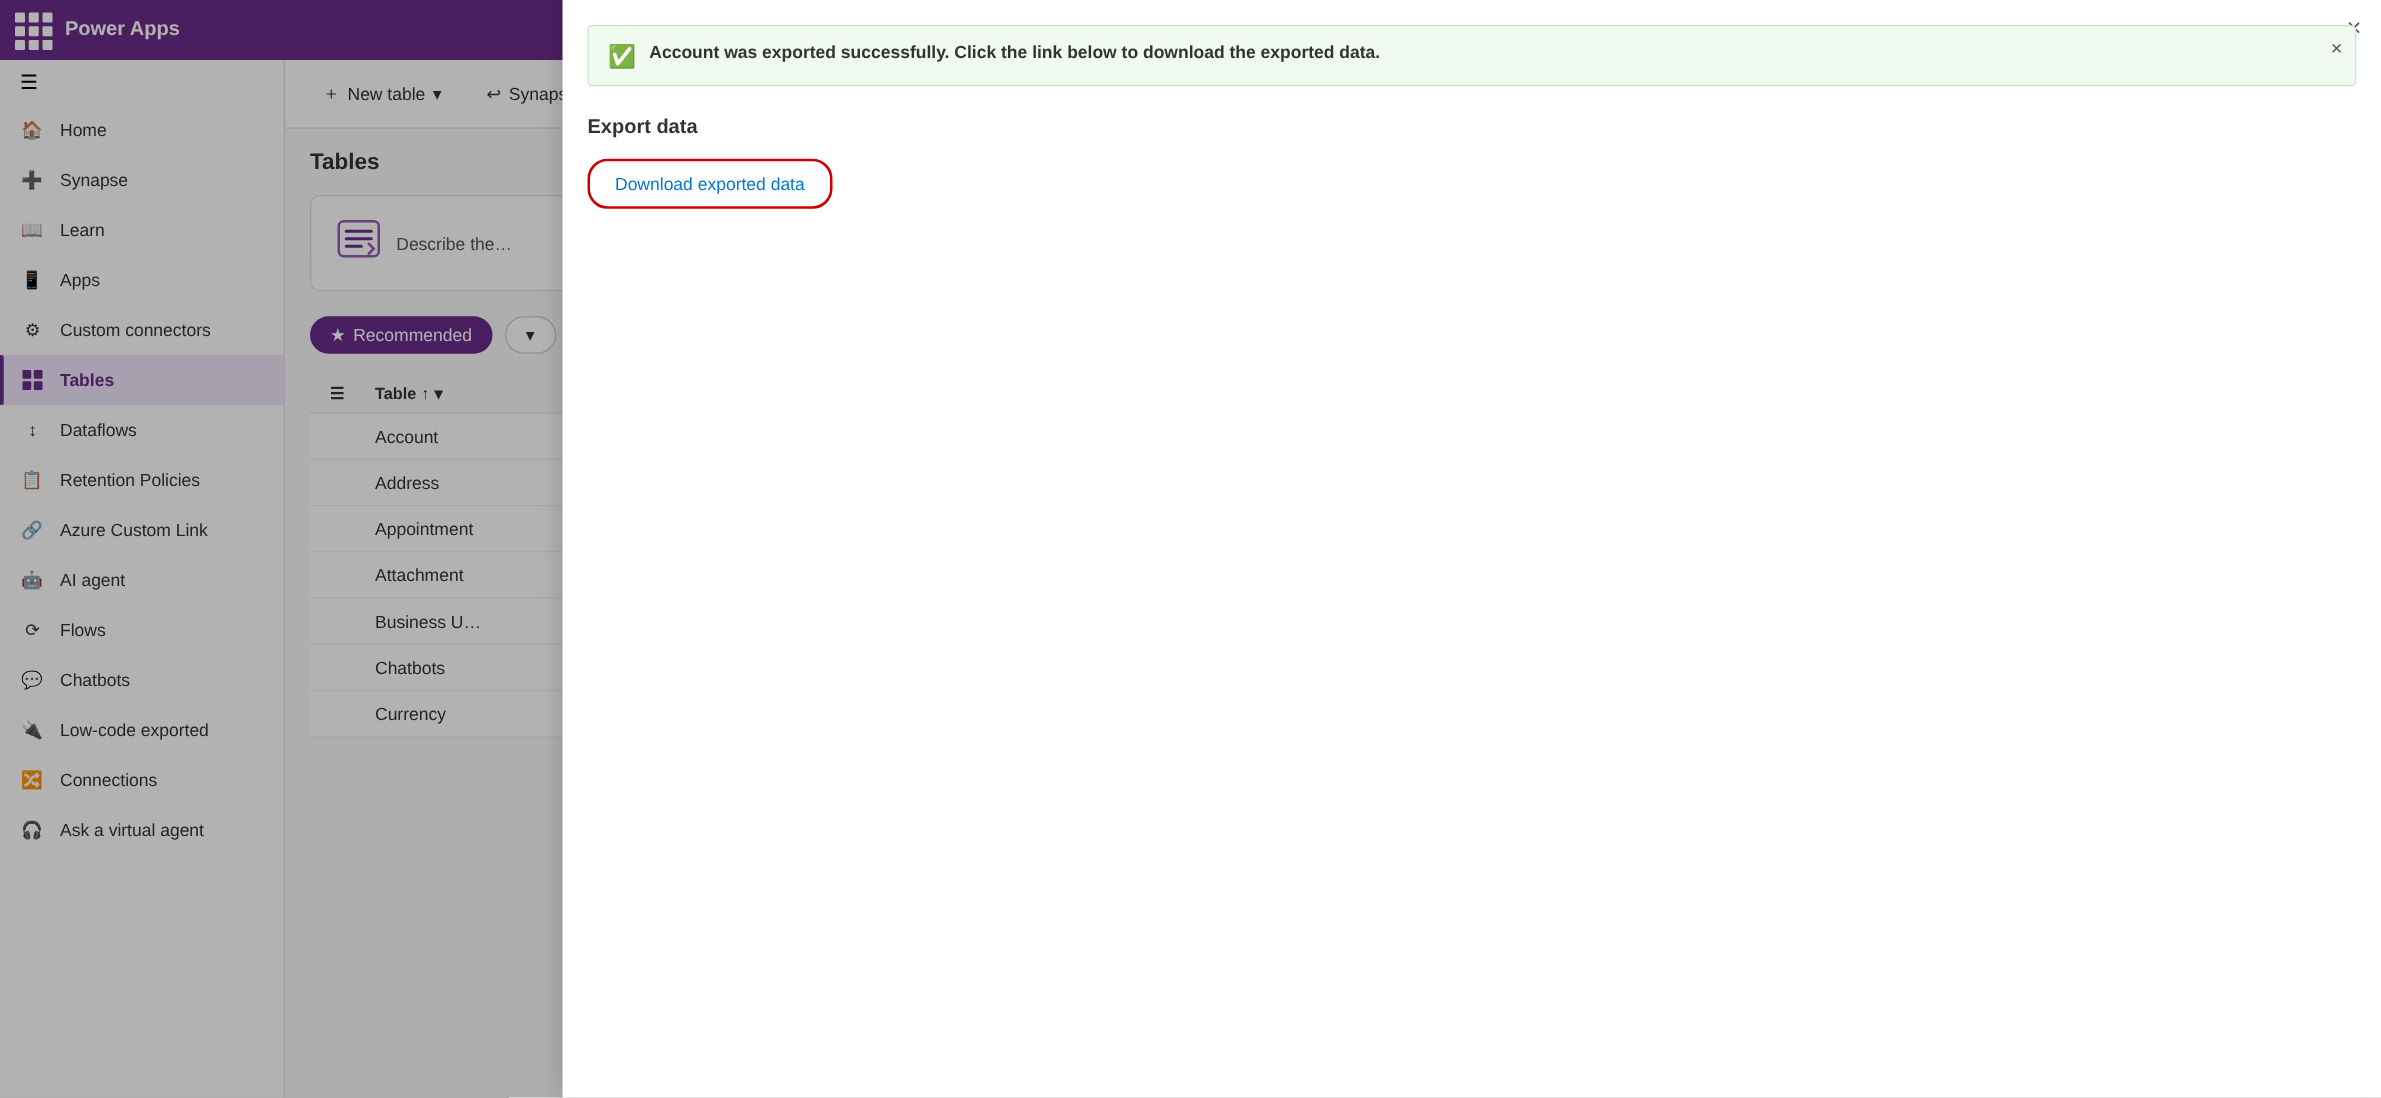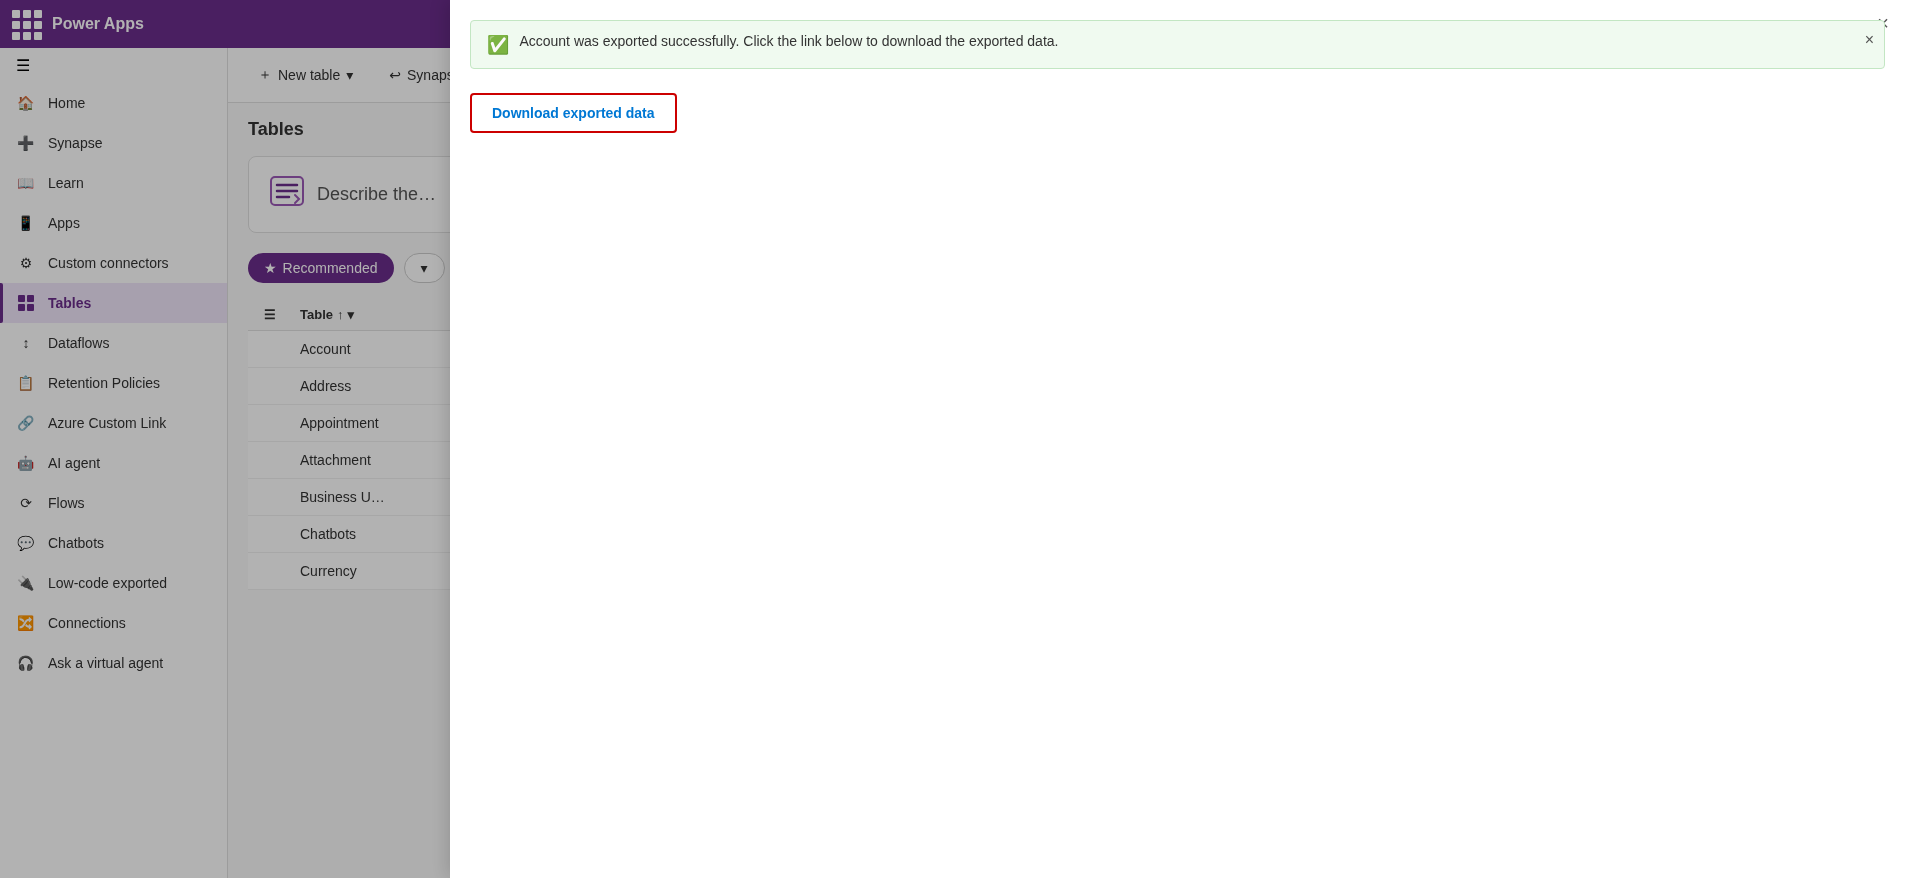--- a/index.html
+++ b/index.html
@@ -63,21 +63,21 @@
 
     .tables-area { padding: 16px 20px; }
     .tables-title { font-size: 18px; font-weight: 600; color: #333; margin-bottom: 16px; }
 
     .describe-box {
       border: 1px solid #e0e0e0; border-radius: 8px; padding: 16px 20px;
       display: flex; align-items: center; gap: 12px; margin-bottom: 20px;
       background: white; cursor: pointer;
     }
     .describe-icon { font-size: 28px; color: #6b2d8b; }
-    .describe-text { font-size: 18px; color: #555; }
+    .describe-text { font-size: 14px; color: #555; }
 
     .filter-row { display: flex; gap: 10px; margin-bottom: 16px; }
     .btn-recommended {
       display: flex; align-items: center; gap: 6px; background: #6b2d8b;
       color: white; border: none; border-radius: 20px; padding: 6px 16px;
       font-size: 14px; cursor: pointer; font-weight: 500;
     }
     .btn-filter {
       border: 1px solid #ccc; background: white; border-radius: 20px;
       padding: 6px 16px; font-size: 14px; cursor: pointer; color: #333;
@@ -111,33 +111,33 @@
       background: none; border: none; cursor: pointer; font-size: 20px; color: #555;
     }
 
     
     .success-notification {
       display: flex; align-items: flex-start; gap: 10px;
       background: #f0faf0; border: 1px solid #c3e6c3; border-radius: 4px;
       padding: 12px 16px; margin: 20px 20px 0 20px; position: relative;
     }
     .success-icon { color: #107c10; font-size: 18px; flex-shrink: 0; margin-top: 1px; }
-    .success-text { font-size: 14px; color: #333; flex: 1; }
+    .success-text { font-size: 14px; color: #333; flex: 1; font-weight: bold; }
     .notification-close {
       background: none; border: none; cursor: pointer; font-size: 16px; color: #555;
       position: absolute; right: 10px; top: 10px;
     }
 
     
     .export-section { padding: 24px 20px; }
     .export-title { font-size: 16px; font-weight: 600; color: #333; margin-bottom: 16px; }
     .download-btn {
-      display: inline-block; border: 2px solid #c00; border-radius: 4px;
+      display: inline-block; border: 2px solid #c00; border-radius: 16px;
       padding: 10px 20px; color: #0078d4; font-size: 14px; cursor: pointer;
-      background: white; text-decoration: none; font-weight: bold;
+      background: white; text-decoration: none;
     }
 
     
     .sidebar::-webkit-scrollbar { width: 4px; }
     .sidebar::-webkit-scrollbar-thumb { background: #ccc; border-radius: 2px; }
   </style>
 </head>
 <body>
 
 <div class="topbar">
@@ -314,17 +314,18 @@
 <div class="panel">
   <button class="panel-close-btn">×</button>
 
   <div class="success-notification">
     <span class="success-icon">✅</span>
     <span class="success-text">Account was exported successfully. Click the link below to download the exported data.</span>
     <button class="notification-close">×</button>
   </div>
 
   <div class="export-section">
+    <div class="export-title">Export data</div>
     <button class="download-btn">
       <span>Download exported data</span>
     </button>
   </div>
 </div>
 
 </body></html>

